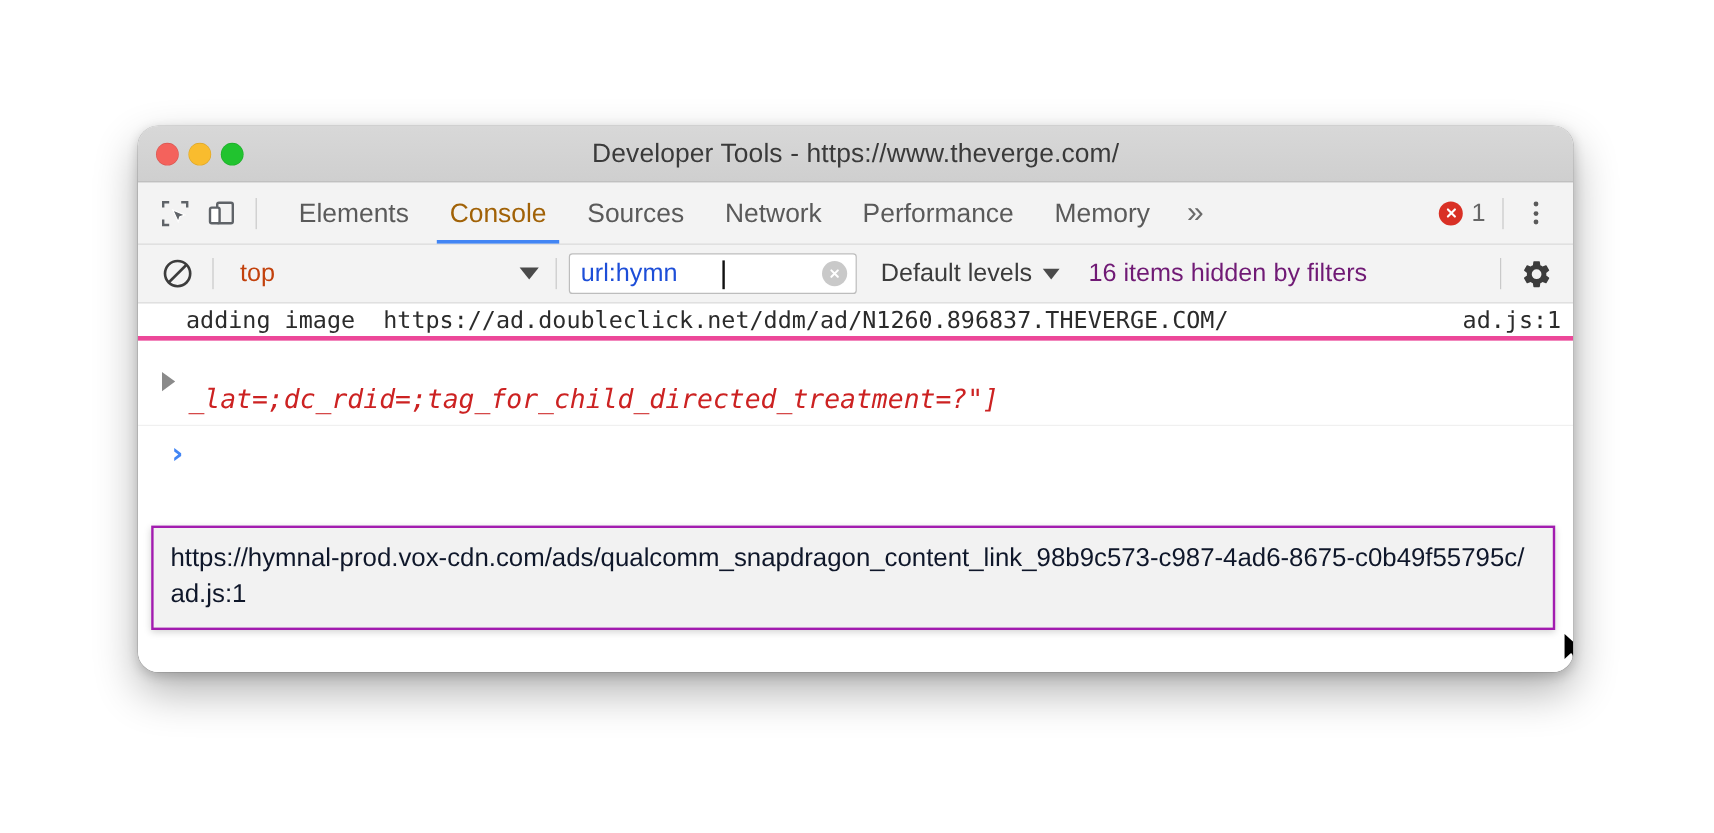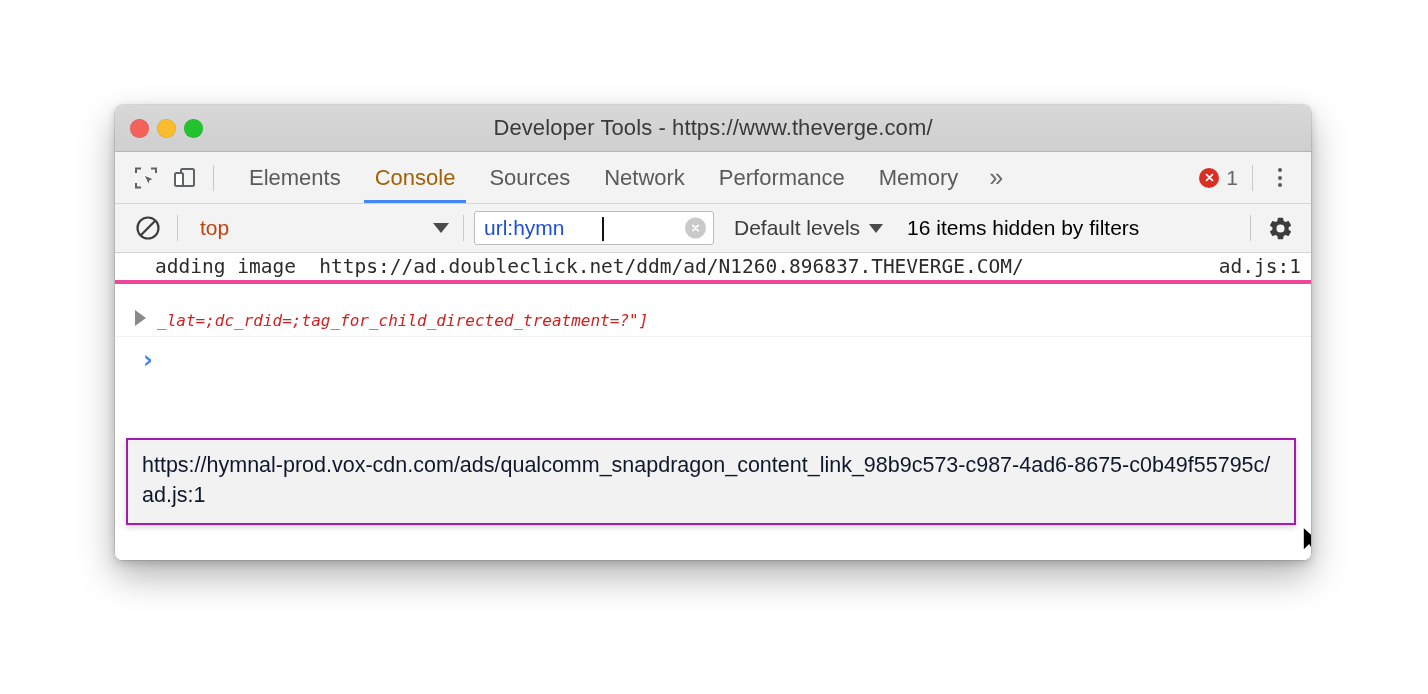--- a/index.html
+++ b/index.html
@@ -20,21 +20,21 @@
   }
 
   
   .window {
     position: absolute;
     left: 115px;
     top: 105px;
     width: 1196px;
     height: 455px;
     background: #ffffff;
-    border-radius: 7px;
+    border-radius: 17px;
     box-shadow: 0 16px 36px rgba(0,0,0,0.30),
                 0 3px 10px rgba(0,0,0,0.18),
                 0 0 0 0.5px rgba(0,0,0,0.18);
     overflow: hidden;
     display: flex;
     flex-direction: column;
   }
 
   
   .titlebar {
@@ -252,21 +252,21 @@
     gap: 9px;
     margin-left: 20px;
     font-size: 21px;
     color: #3c3c3c;
     white-space: nowrap;
   }
   .levels .caret { border-top-width: 9px; border-left-width: 7px; border-right-width: 7px; }
   .hidden-msg {
     margin-left: 24px;
     font-size: 21px;
-    color: #000000;
+    color: #701a75;
     white-space: nowrap;
   }
   .filterbar-right {
     margin-left: auto;
     display: flex;
     align-items: center;
   }
 
   
   .console {
@@ -298,21 +298,21 @@
     color: #2b2b2b;
     white-space: nowrap;
     padding-left: 18px;
   }
   .row-error {
     position: relative;
     border-bottom: 1px solid #f0f0f0;
     background: #ffffff;
     padding: 2px 10px 4px 0;
     font-family: "DejaVu Sans Mono", monospace;
-    font-size: 16px;
+    font-size: 22px;
   }
   .disclosure {
     position: absolute;
     left: 20px;
     top: 26px;
     width: 0; height: 0;
     border-top: 8px solid transparent;
     border-bottom: 8px solid transparent;
     border-left: 11px solid #8a8a8a;
   }

